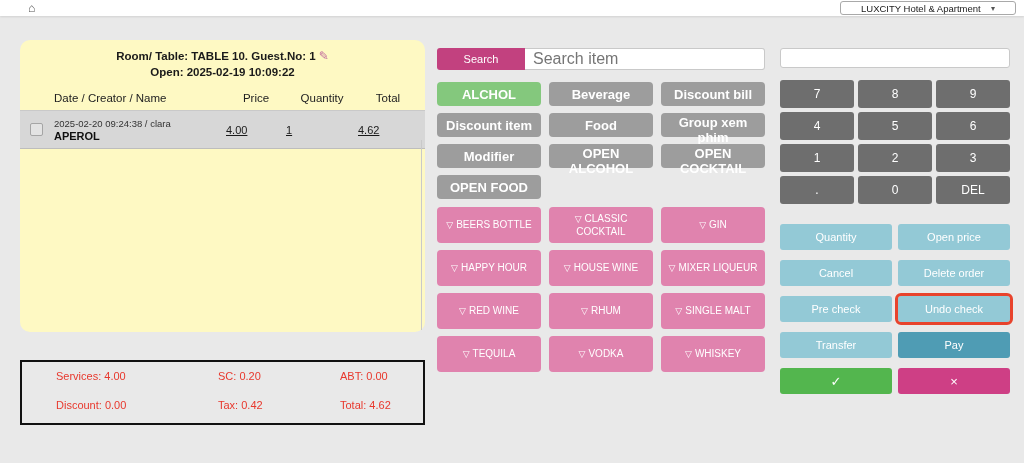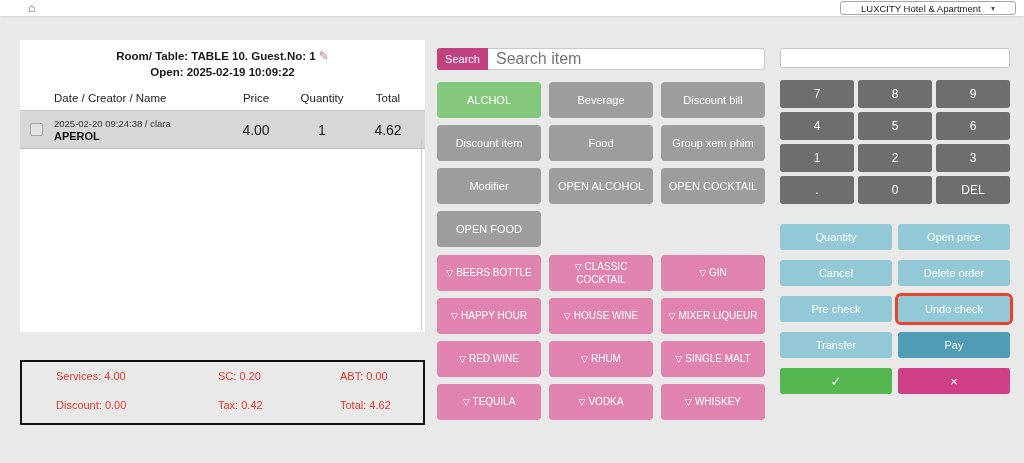--- a/index.html
+++ b/index.html
@@ -27,21 +27,22 @@
     position:absolute; right:8px; top:1px; width:176px; height:14px;
     background:#fff; border:1px solid #a9a9a9; border-radius:3px;
     display:flex; align-items:center; justify-content:space-between;
     padding:0 20px; font-size:9.5px; color:#222; cursor:pointer;
   }
   .venue-select .chev { font-size:8px; color:#555; }
 
   
   .order-panel {
     position:absolute; left:20px; top:40px; width:405px; height:292px;
-    background:#ffffff;
+    background:#fef9c3;
+    border-radius:10px;
   }
   .order-header {
     text-align:center; padding:8px 0 6px;
     font-size:11.5px; font-weight:bold; line-height:1.4; color:#1a1a1a;
   }
   .edit-icon { color:#c0699c; font-size:12px; background:none; border:none; margin-left:3px; }
   .table-head, .order-row {
     display:grid; grid-template-columns:34px 172px 60px 72px 60px;
     align-items:center;
   }
@@ -55,55 +56,55 @@
     background:#d7d7d7; border-bottom:1px solid #bdbdbd;
     min-height:38px; padding:3px 0;
   }
   .row-check {
     width:13px; height:13px; appearance:none; -webkit-appearance:none;
     background:#e3e3e3; border:1px solid #a5a5a5; border-radius:2px;
     margin-left:10px;
   }
   .row-meta { font-size:9.5px; color:#333; }
   .row-name { font-size:11px; font-weight:bold; color:#101010; margin-top:1px; }
-  .cell-num { text-align:center; font-size:14px; color:#1a1a1a; }
+  .cell-num { text-align:left; font-size:11px; color:#1a1a1a;text-decoration:underline; }
   .list-scrollbar {
     position:absolute; right:3px; top:100px; bottom:2px; width:1px;
     background:#c9c9c9;
   }
 
   
   .summary-box {
     position:absolute; left:20px; top:360px; width:405px; height:65px;
     border:2px solid #111;
     display:grid; grid-template-columns:162px 122px 1fr; grid-template-rows:1fr 1fr;
     align-items:center; padding:0 10px 4px 34px;
     font-size:11px; color:#e8382d;
   }
 
   
   .catalog { position:absolute; left:437px; top:48px; width:328px; }
   .search-row { display:flex; height:22px; }
   .search-btn {
-    width:51px; background:#c2417f; color:#fff; font-size:11px;
+    width:88px; background:#c2417f; color:#fff; font-size:11px;
     border:none; border-radius:3px 0 0 3px;
   }
   .search-input {
     flex:1; border:1px solid #c9c9c9; border-left:none;
     border-radius:0 3px 3px 0; font-size:16px; padding:0 8px; color:#333;
     outline:none; background:#fff;
   }
   .cat-grid, .subcat-grid {
     display:grid; grid-template-columns:repeat(3, 1fr); gap:7px 8px;
   }
   .cat-grid { margin-top:12px; }
   .subcat-grid { margin-top:8px; }
   .cat-btn {
-    height:36px; background:#9d9d9d; color:#fff; font-size:11px;
-    border:none; border-radius:4px; padding:2px 4px;
+    height:24px; background:#9d9d9d; color:#fff; font-size:13px;
+    border:none; border-radius:4px; padding:2px 4px;font-weight:bold;
   }
   .cat-btn.active { background:#84c87d; }
   .subcat-btn {
     height:36px; background:#e083ae; color:#fff; font-size:10px;
     border:none; border-radius:4px; line-height:1.3; padding:2px 6px;
   }
   .subcat-btn .tri { margin-right:3px; font-size:9px; }
 
   
   .numpad-panel { position:absolute; left:780px; top:48px; width:230px; }

